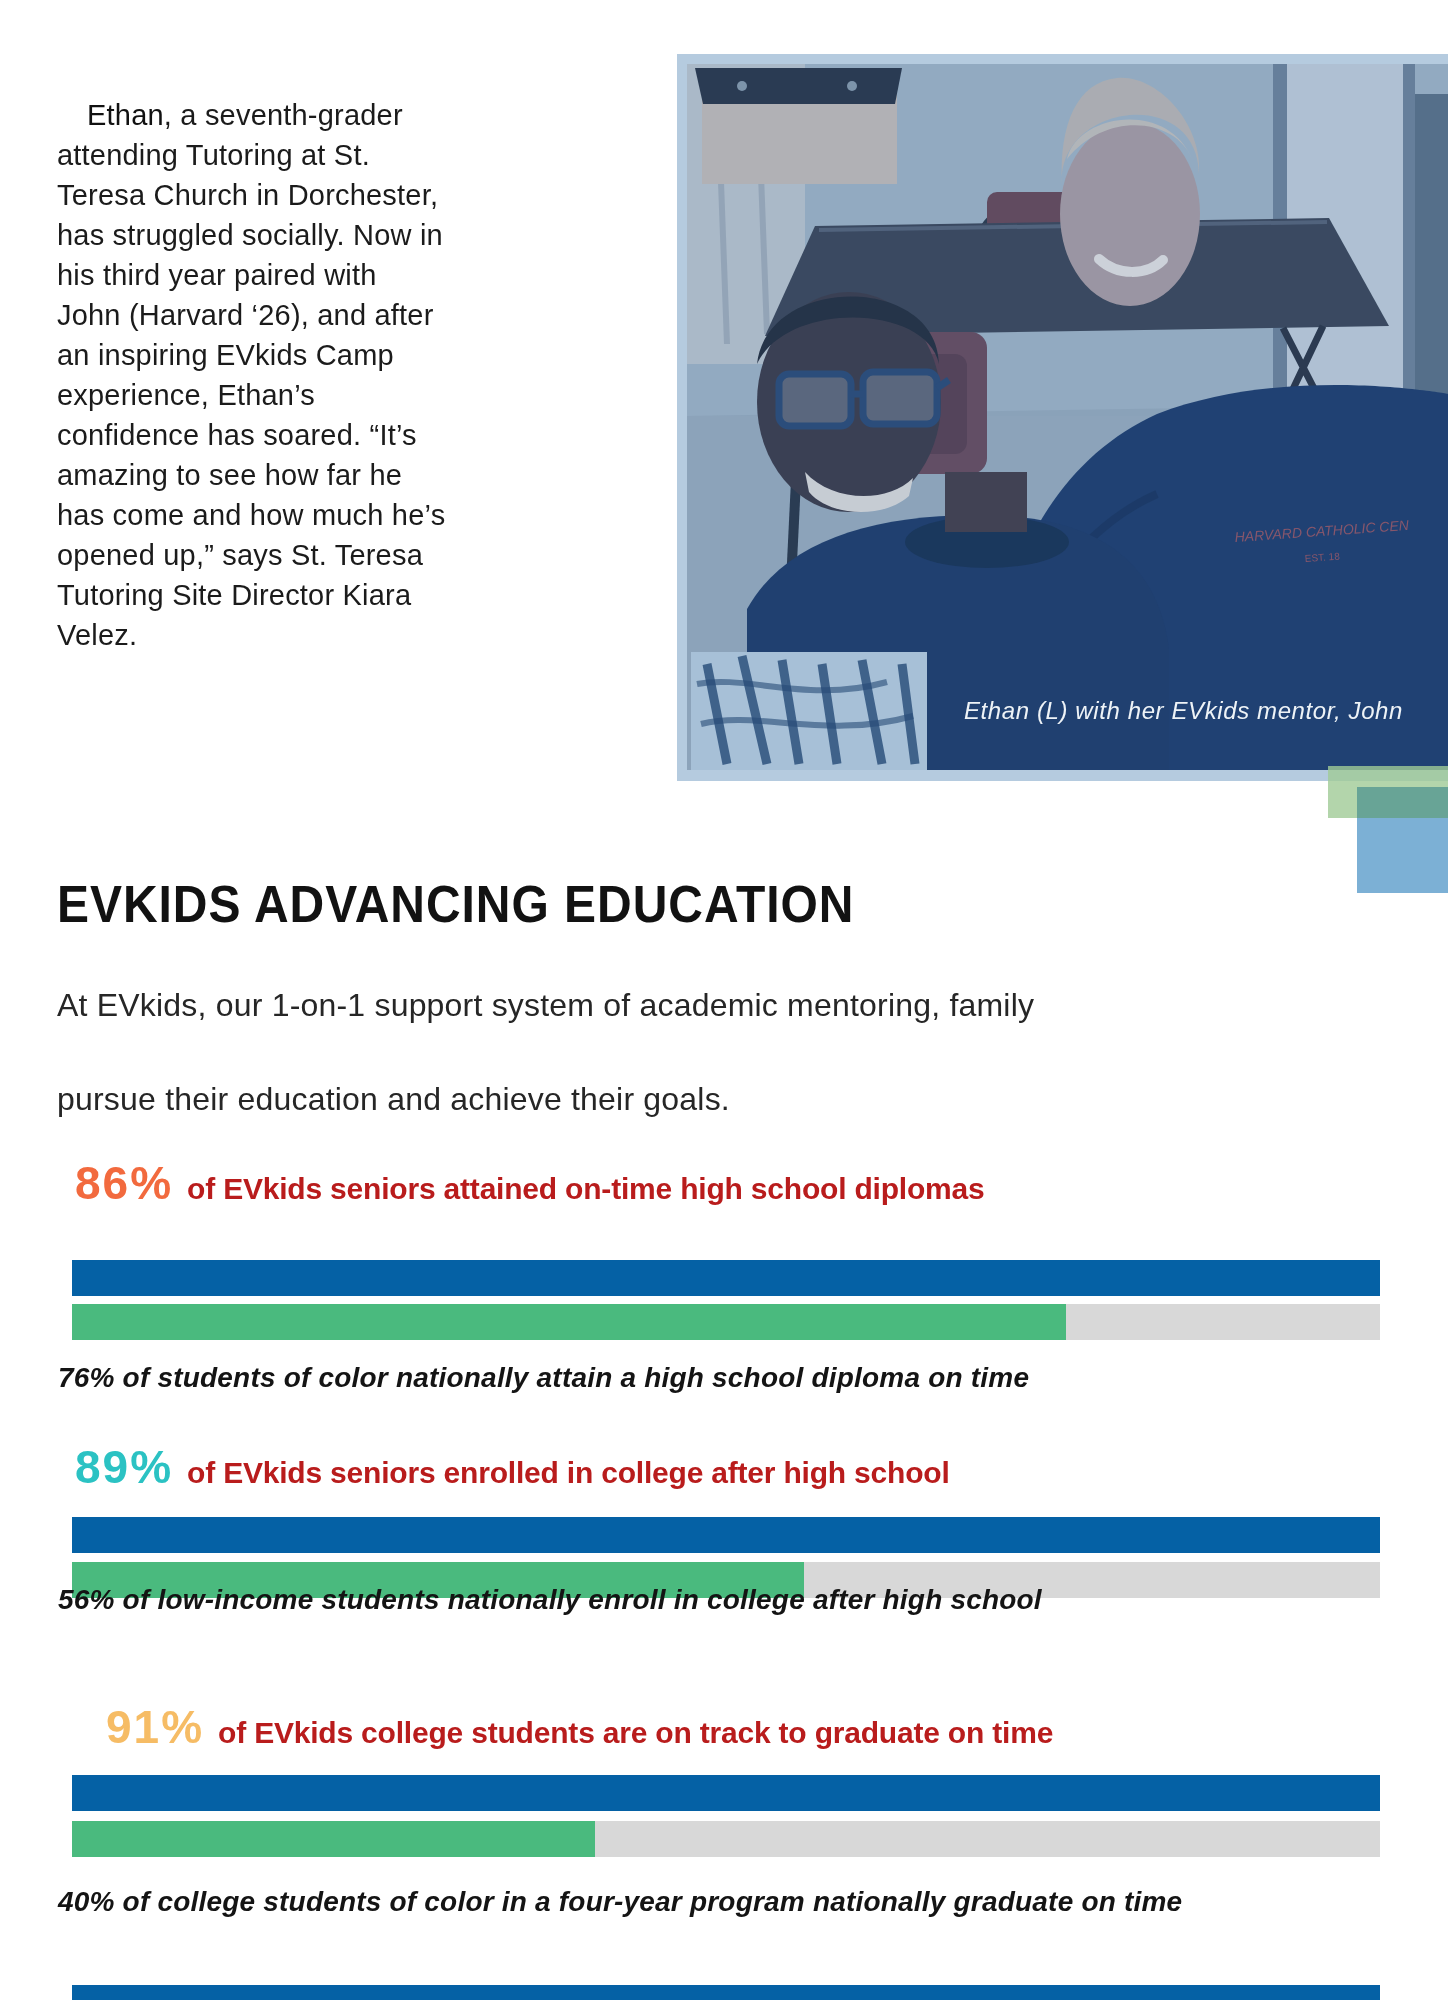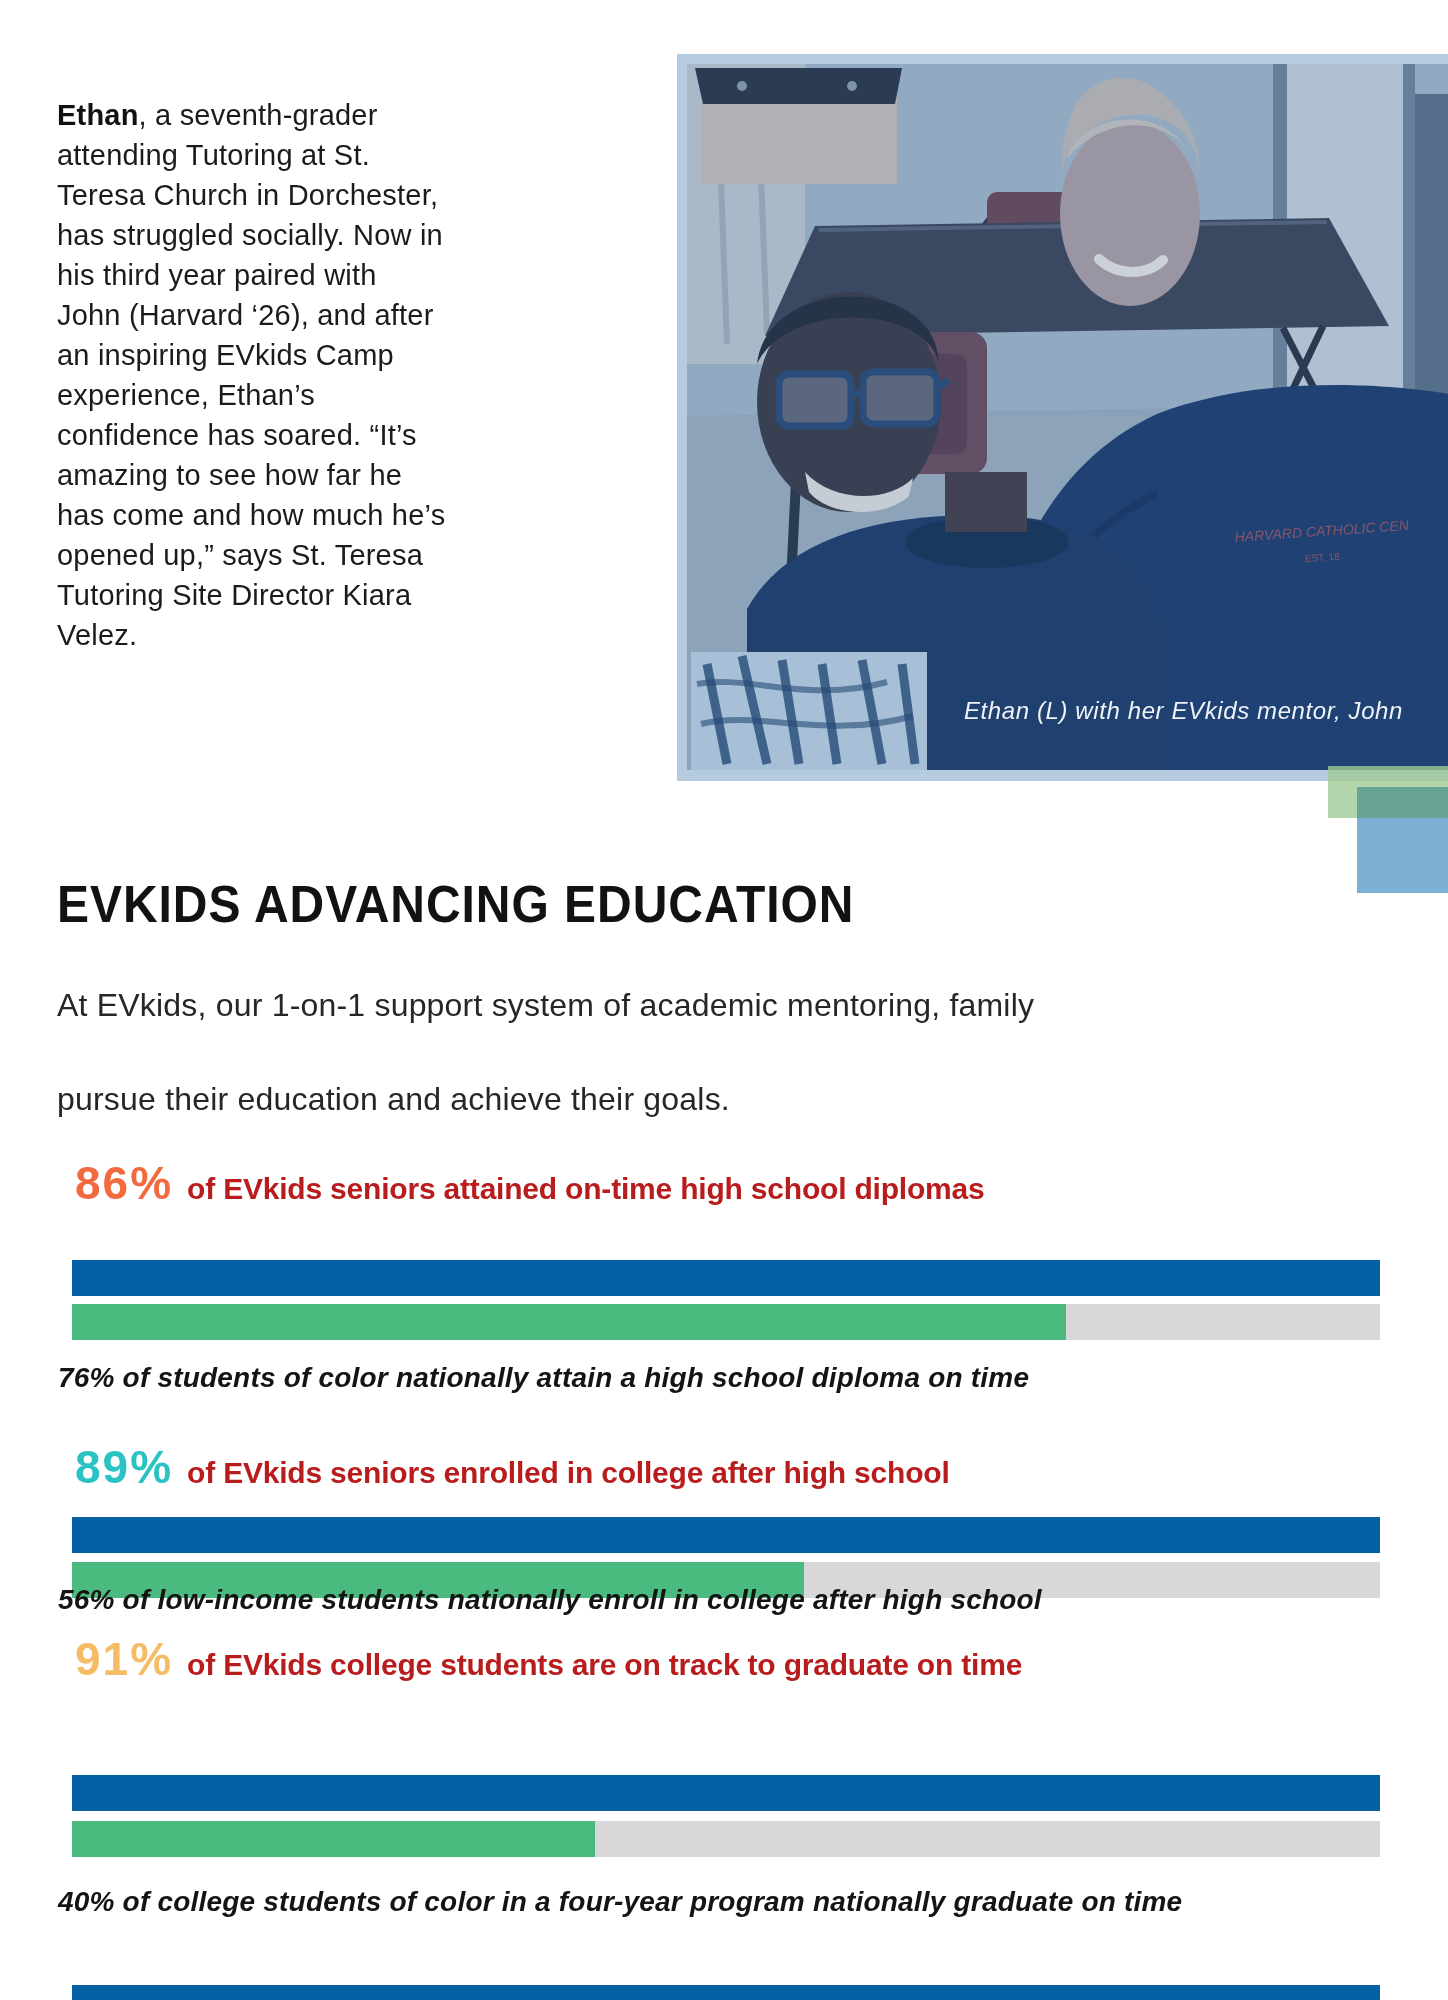--- a/index.html
+++ b/index.html
@@ -2,21 +2,21 @@
 <html><head>
 <meta charset="utf-8">
 <style>
   html,body{margin:0;padding:0;}
   body{width:1448px;height:2000px;position:relative;background:#ffffff;overflow:hidden;
        font-family:"Liberation Sans", sans-serif;}
   .abs{position:absolute;}
 
   
   .story{left:57px;top:66px;width:610px;font-size:29px;line-height:40px;color:#1b1b1b;letter-spacing:.2px;}
-  .story b{font-weight:700;color:#111;}
+  .story b{font-weight:400;color:#111;margin-left:30px;}
 
   
   .photo{left:677px;top:54px;width:771px;height:727px;box-sizing:border-box;
          border-top:10px solid #b5cbdf;border-left:10px solid #b5cbdf;border-bottom:11px solid #b5cbdf;}
   .photo svg{display:block;width:100%;height:100%;}
   .caption{top:697px;right:45px;font-size:24px;font-style:italic;color:#eef3f7;letter-spacing:.6px;}
 
   
   .sq-lightgreen{left:1328px;top:766px;width:120px;height:52px;background:rgba(160,202,150,.8);}
   .sq-teal{left:1357px;top:787px;width:91px;height:31px;background:#68a496;}
@@ -31,21 +31,21 @@
   .stat-head{left:75px;display:flex;align-items:baseline;gap:14px;white-space:nowrap;}
   .stat-value{font-size:46px;font-weight:800;letter-spacing:2px;}
   .stat-label{font-size:30px;font-weight:700;color:#b91c1c;letter-spacing:-.2px;}
   .bar{left:72px;width:1308px;height:36px;}
   .bar-blue{background:#0561a5;}
   .bar-track{background:#d8d8d8;}
   .bar-green{height:100%;background:#4aba7e;}
   .stat-note{left:58px;font-size:28px;font-style:italic;color:#141414;letter-spacing:.2px;white-space:nowrap;font-weight:bold;}
   .head1{top:1156px;} .bar1b{top:1260px;} .bar1t{top:1304px;} .note1{top:1362px;}
   .head2{top:1440px;} .bar2b{top:1517px;} .bar2t{top:1562px;} .note2{top:1584px;}
-  .head3{top:1632px;} .bar3b{top:1775px;} .bar3t{top:1821px;} .note3{top:1886px;}
+  .head3{top:1700px;margin-left:31px;} .bar3b{top:1775px;} .bar3t{top:1821px;} .note3{top:1886px;}
   .bar4b{top:1985px;height:15px;}
 </style>
 </head>
 <body>
 
 <p class="abs story"><b>Ethan</b><span>, a seventh-grader</span><br>
 <span>attending Tutoring at St.</span><br>
 <span>Teresa Church in Dorchester,</span><br>
 <span>has struggled socially. Now in</span><br>
 <span>his third year paired with</span><br>

